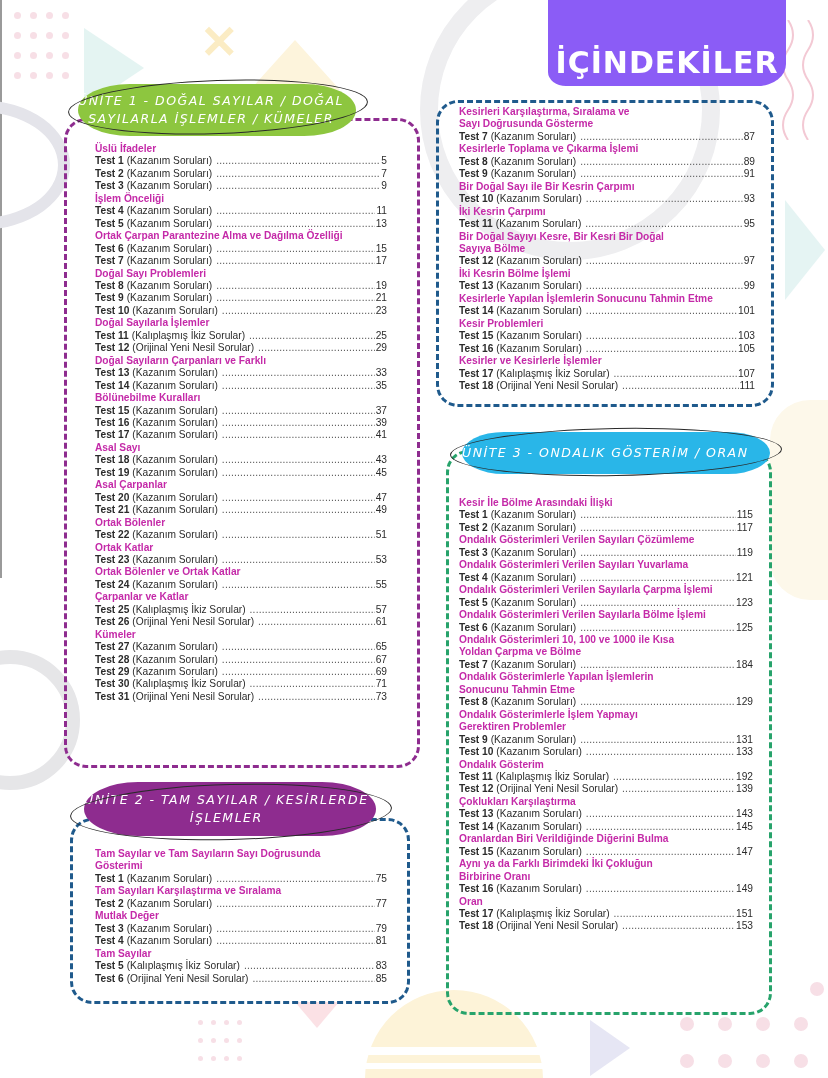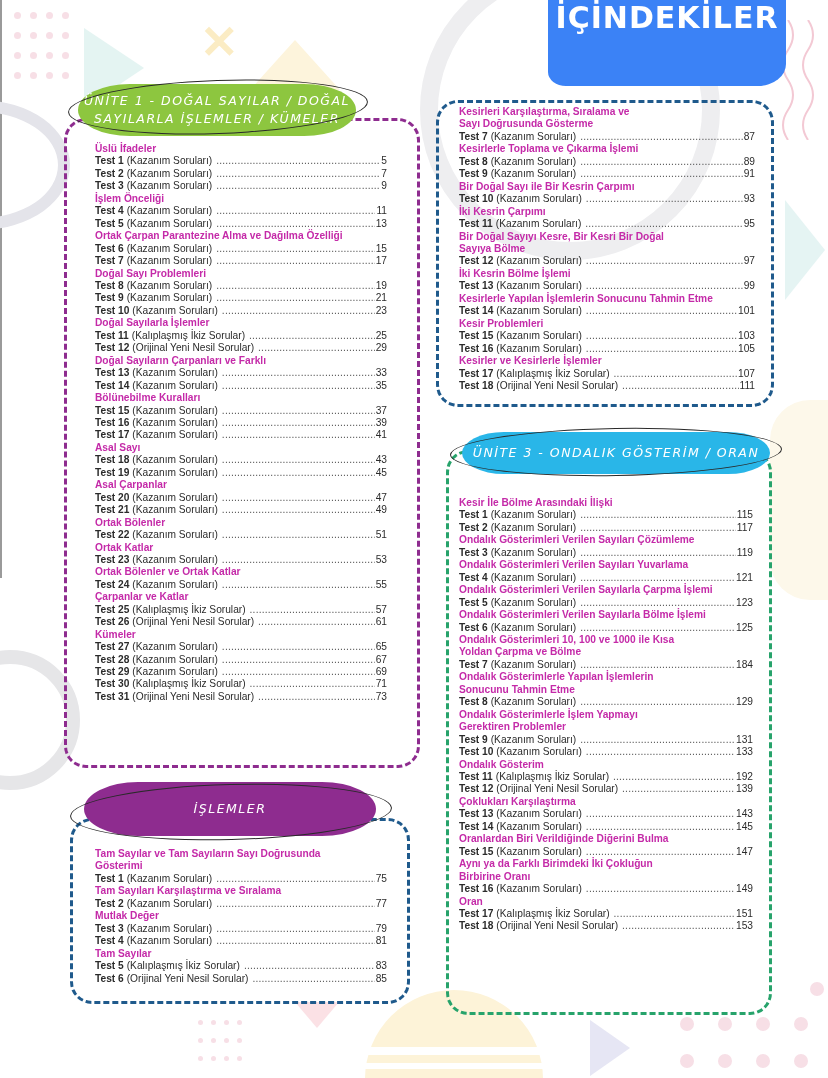--- a/index.html
+++ b/index.html
@@ -8,31 +8,31 @@
 
   .bg { position: absolute; pointer-events: none; }
   .left-rule { left: 0; top: 0; width: 2px; height: 578px; background: #9a9a9a; }
   .dot { position: absolute; border-radius: 50%; background: #f7dfe6; }
   .arc-gray { border: 18px solid #e6e6ea; border-radius: 50%; }
   .tri { width: 0; height: 0; }
 
   
   .title-block {
     position: absolute; left: 548px; top: 0; width: 238px; height: 86px;
-    background: #3b82f6; border-radius: 0 0 28px 18px / 0 0 22px 14px;
-    display: flex; align-items: flex-start; justify-content: center; padding-bottom: 6px;
+    background: #8b5cf6; border-radius: 0 0 28px 18px / 0 0 22px 14px;
+    display: flex; align-items: flex-end; justify-content: center; padding-bottom: 6px;
   }
   .title-text {
     color: #ffffff; font-family: "DejaVu Sans", sans-serif; font-weight: bold;
     font-size: 30px; letter-spacing: 1px;
   }
 
   
   .unit-pill {
-    position: absolute; display: flex; align-items: center; justify-content: center;
+    position: absolute; display: flex; align-items: center; justify-content: flex-start;
     text-align: center; color: #ffffff; font-family: "DejaVu Sans", sans-serif;
     font-style: italic; font-size: 12.5px; letter-spacing: 1.5px; line-height: 1.45;
     border-radius: 60px / 30px; z-index: 3;
   }
   .unit-outline {
     position: absolute; border: 1.6px solid #2a2a2a; border-radius: 50%; z-index: 4;
     pointer-events: none;
   }
 
   
@@ -347,20 +347,21 @@
       <span class="tn">Test 31</span>
       <span class="tt">(Orijinal Yeni Nesil Sorular)</span>
       <span class="dots"></span>
       <span class="pg">73</span>
     </div>
   </div>
 
 <div class="dash-box" style="left:70px;top:818px;width:340px;height:186px;border-color:#1f5a8c;"></div>
 <div class="unit-pill" style="left:84px;top:782px;width:292px;height:54px;background:#8e2c8f;">
   <div>
+    <div>ÜNİTE 2 - TAM SAYILAR / KESİRLERDE</div>
     <div>İŞLEMLER</div>
   </div>
 </div>
 <div class="unit-outline" style="left:70px;top:784px;width:322px;height:56px;transform:rotate(-1.5deg);"></div>
 
 <div class="toc" id="toc-u2a" style="left:95px;top:848px;width:292px;">
     <div class="sec">Tam Sayılar ve Tam Sayıların Sayı Doğrusunda</div>
     <div class="sec">Gösterimi</div>
     <div class="row">
       <span class="tn">Test 1</span>

